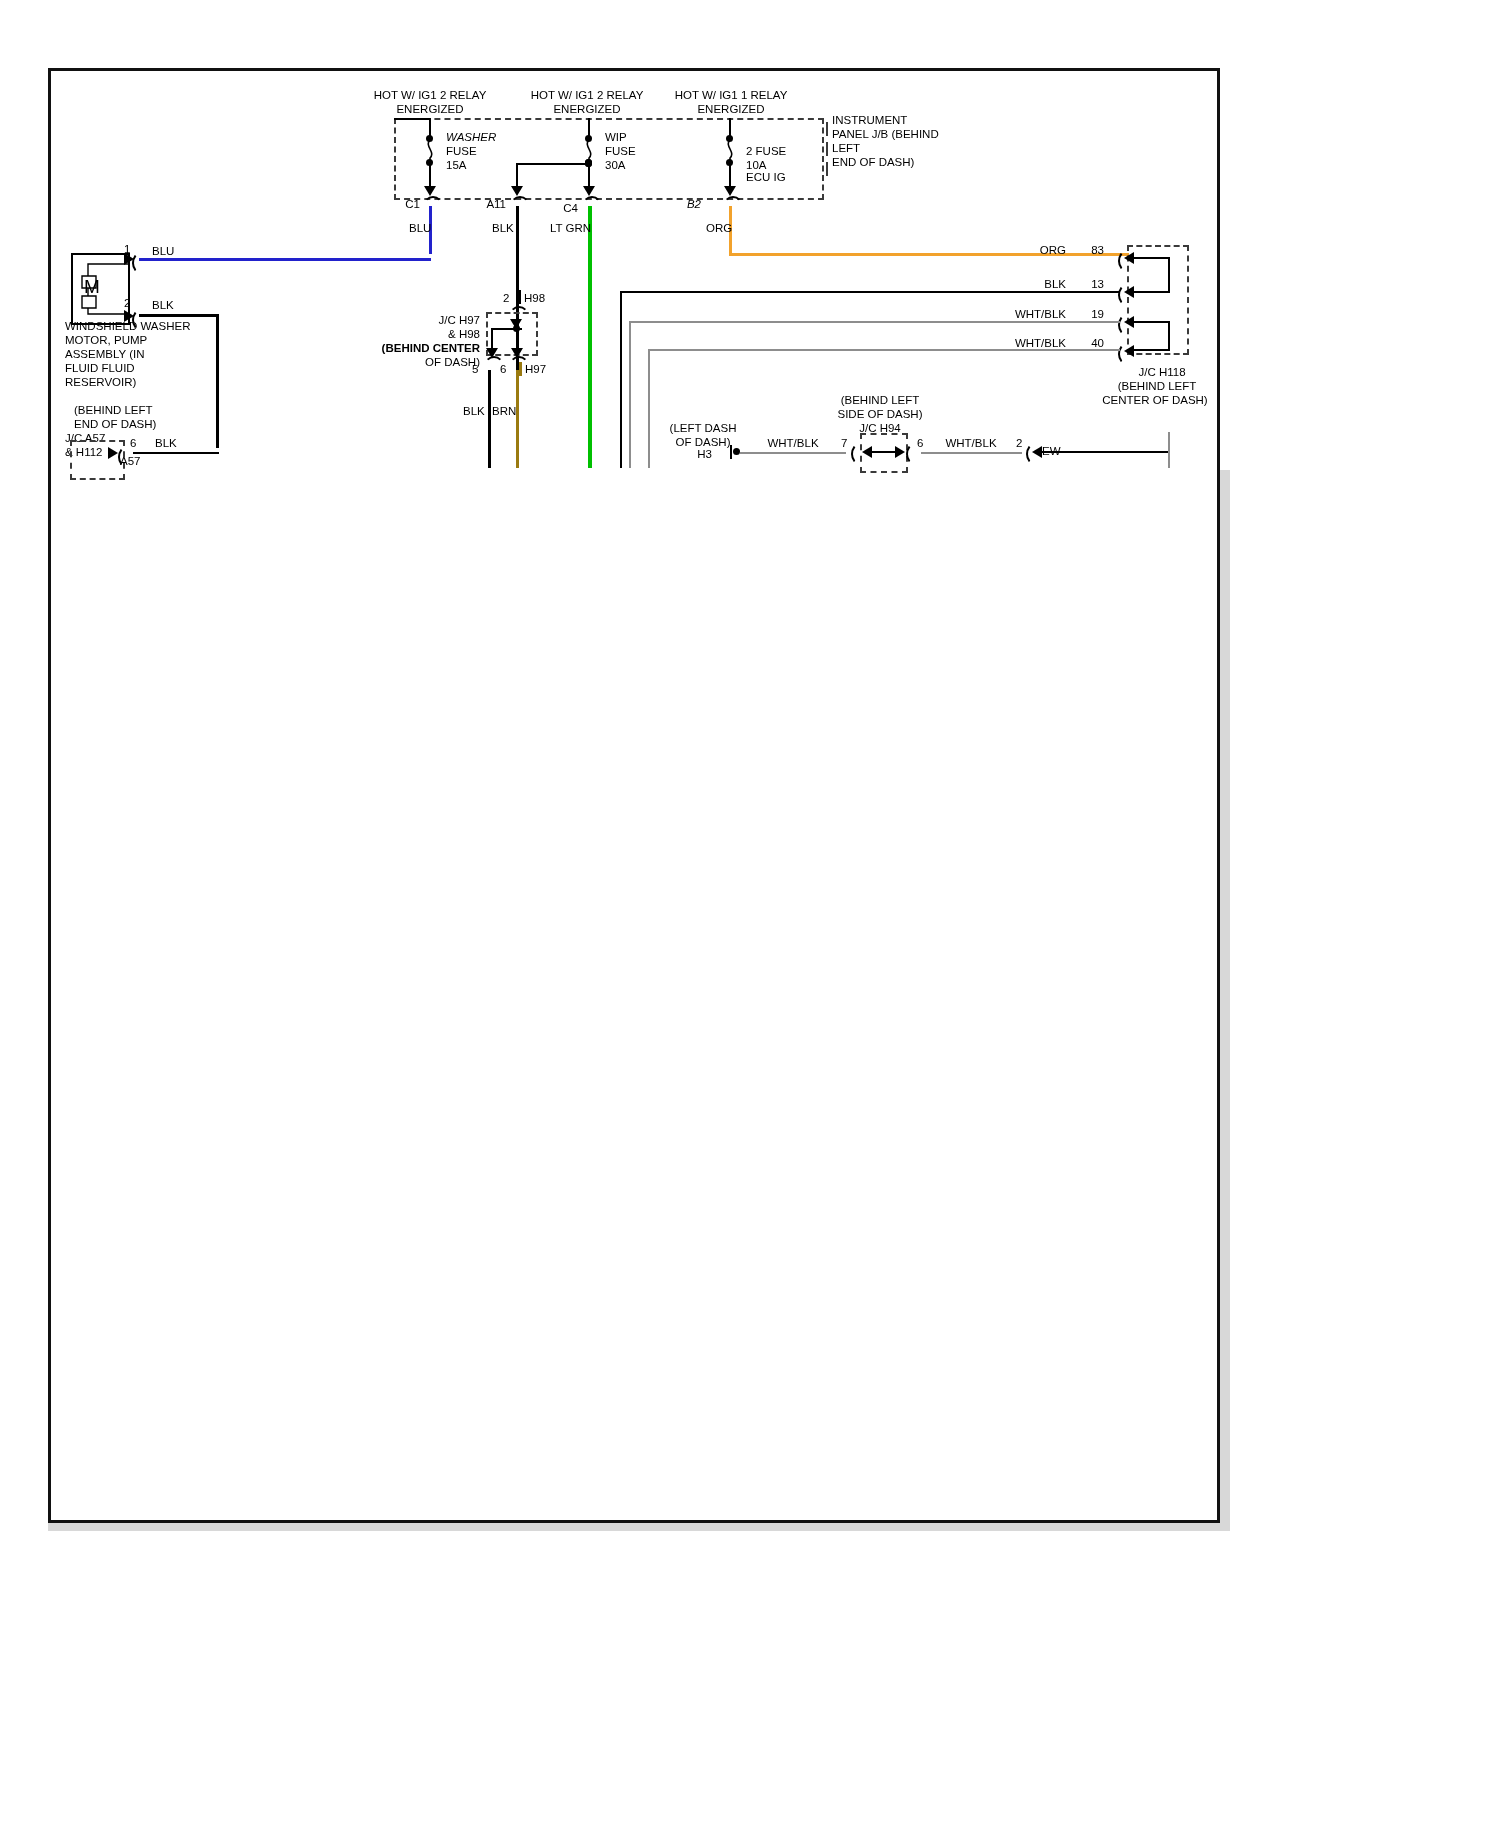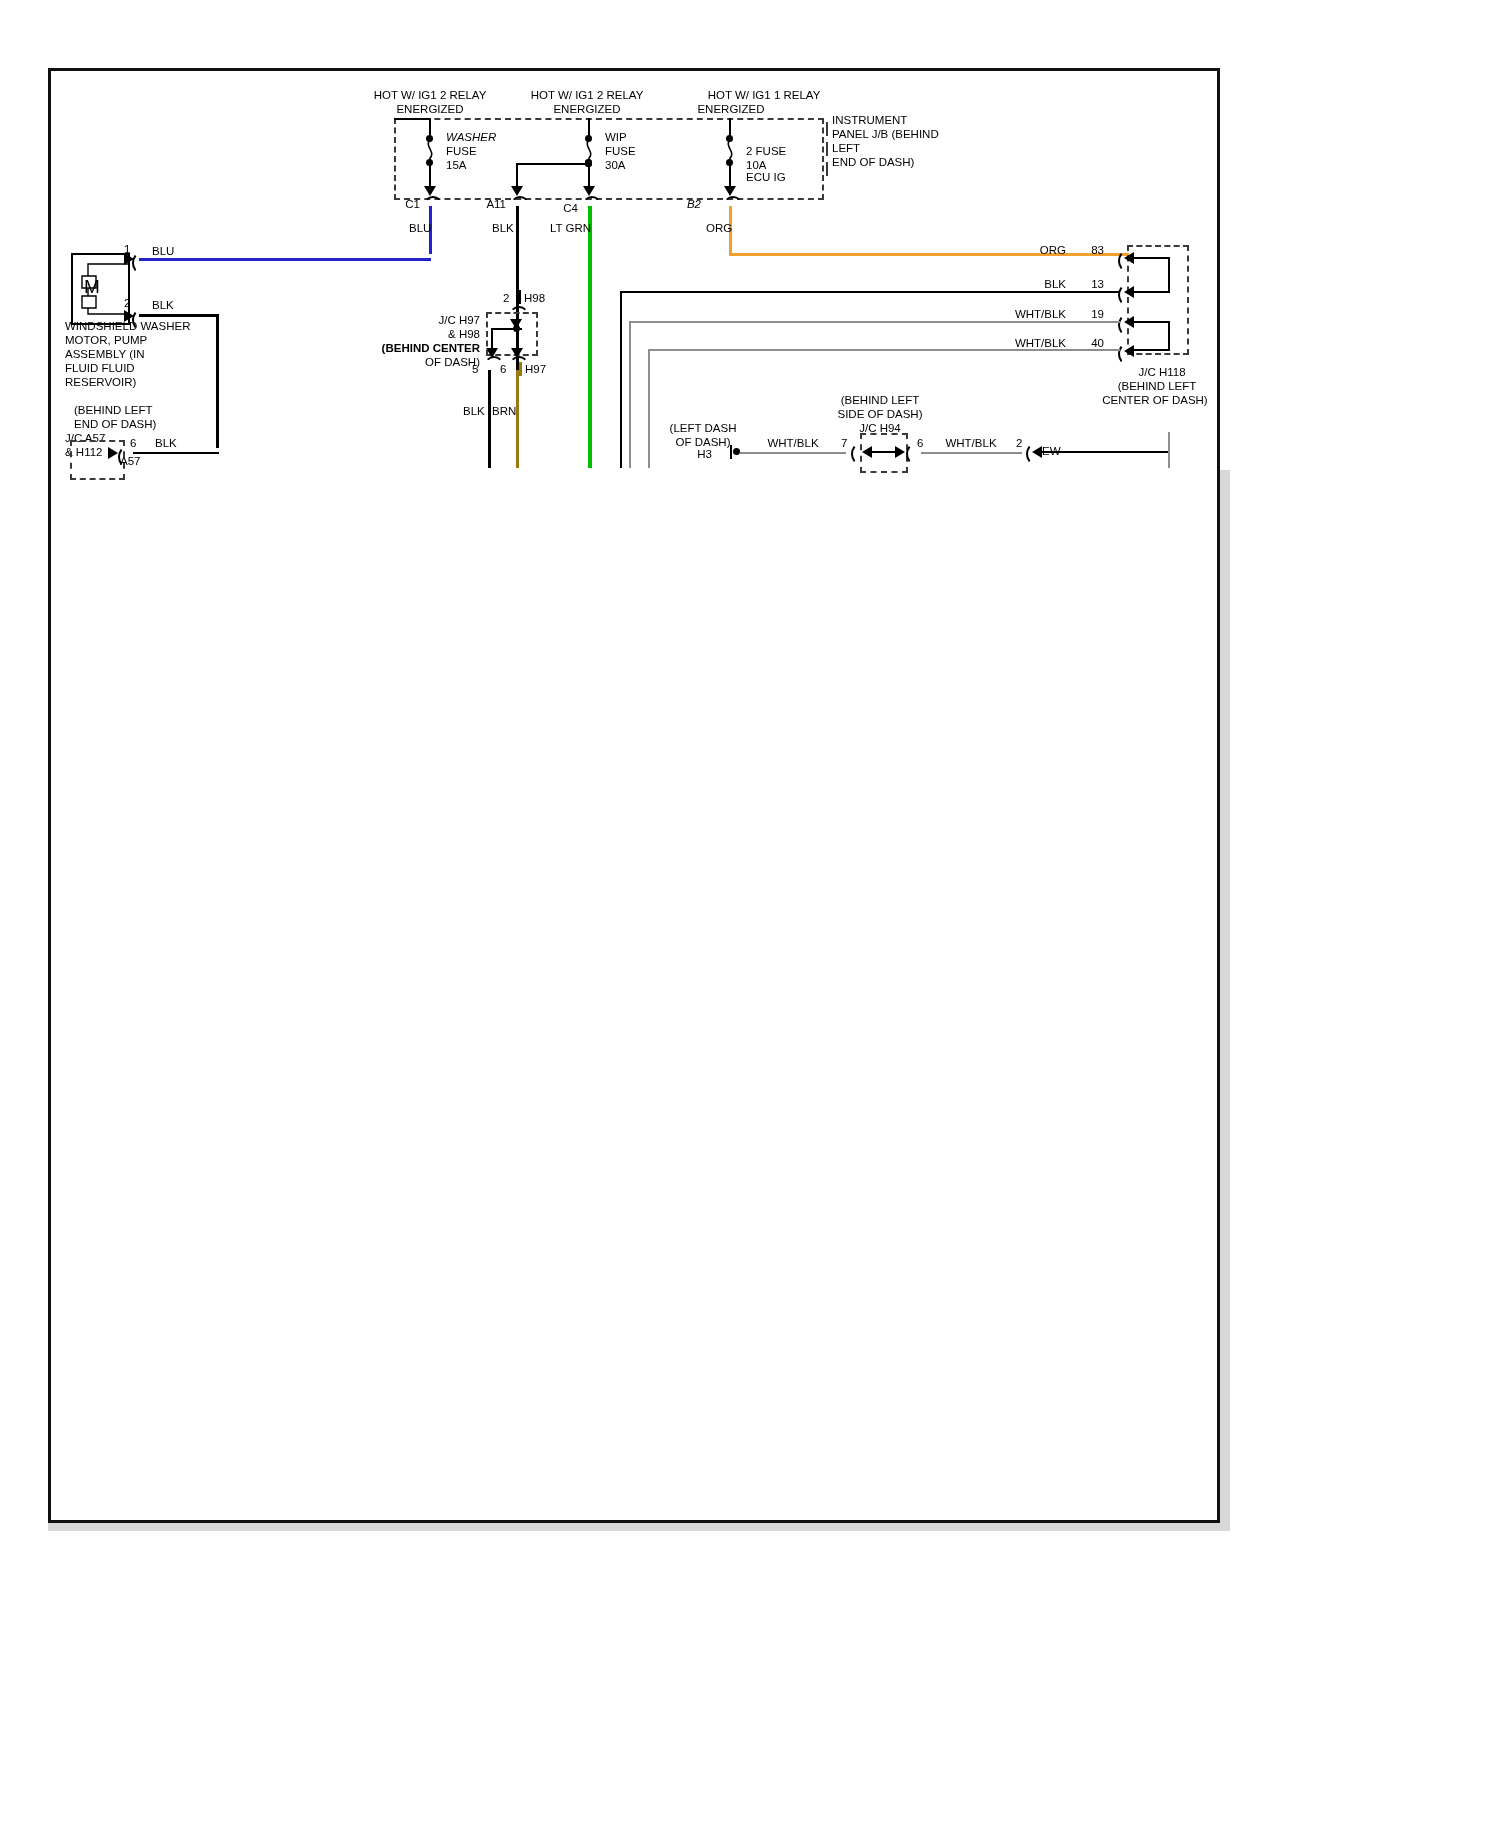--- a/index.html
+++ b/index.html
@@ -151,21 +151,21 @@
   <div class="txt" style="left:832px;top:128px;">PANEL J/B (BEHIND</div>
   <div class="txt" style="left:832px;top:142px;">LEFT</div>
   <div class="txt" style="left:832px;top:156px;">END OF DASH)</div>
 
   <div class="txt c" style="left:330px;top:89px;width:200px;">HOT W/ IG1 2 RELAY</div>
   <div class="txt c" style="left:330px;top:103px;width:200px;">ENERGIZED</div>
 
   <div class="txt c" style="left:487px;top:89px;width:200px;">HOT W/ IG1 2 RELAY</div>
   <div class="txt c" style="left:487px;top:103px;width:200px;">ENERGIZED</div>
 
-  <div class="txt c" style="left:631px;top:89px;width:200px;padding-left:33px;">HOT W/ IG1 1 RELAY</div>
+  <div class="txt c" style="left:631px;top:89px;width:200px;">HOT W/ IG1 1 RELAY</div>
   <div class="txt c" style="left:631px;top:103px;width:200px;">ENERGIZED</div>
 
   <div class="ln h" style="left:394px;top:118px;width:36px;"></div>
   <div class="ln v" style="left:429px;top:118px;height:20px;"></div>
   <div class="dot" style="left:426px;top:135px;"></div>
   <svg class="fuse" style="left:424px;top:140px;" viewBox="0 0 12 26">
     <path d="M6 0 C 0 6, 12 12, 6 18 L6 26" stroke="#000" stroke-width="1.6" fill="none"></path>
   </svg>
   <div class="dot" style="left:426px;top:159px;"></div>
   <div class="ln v" style="left:429px;top:164px;height:26px;"></div>

